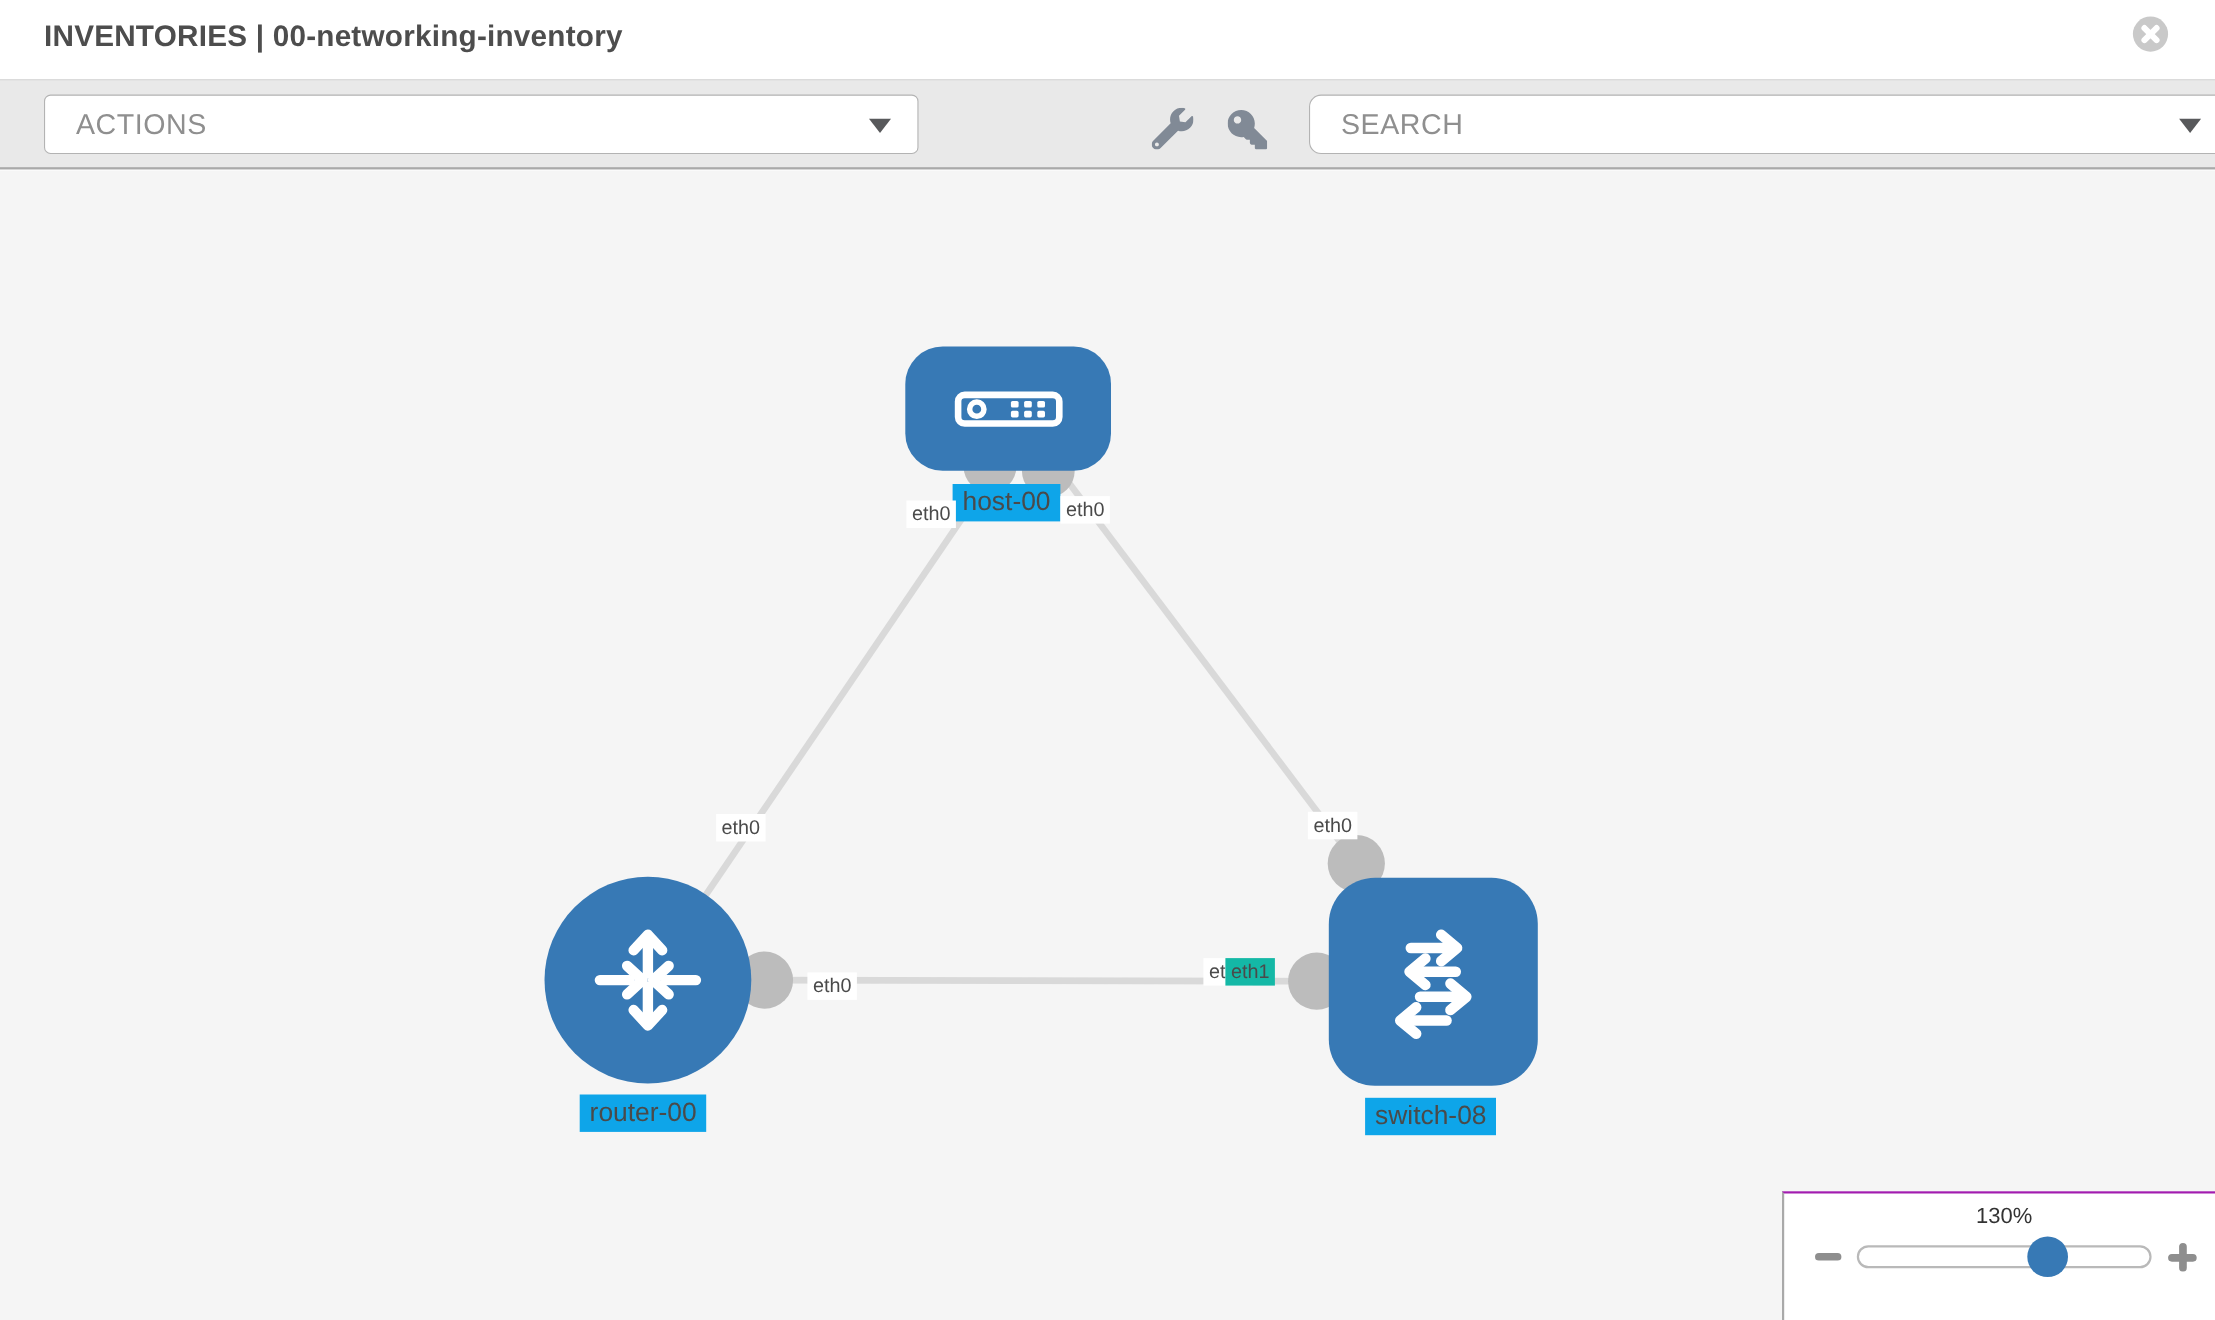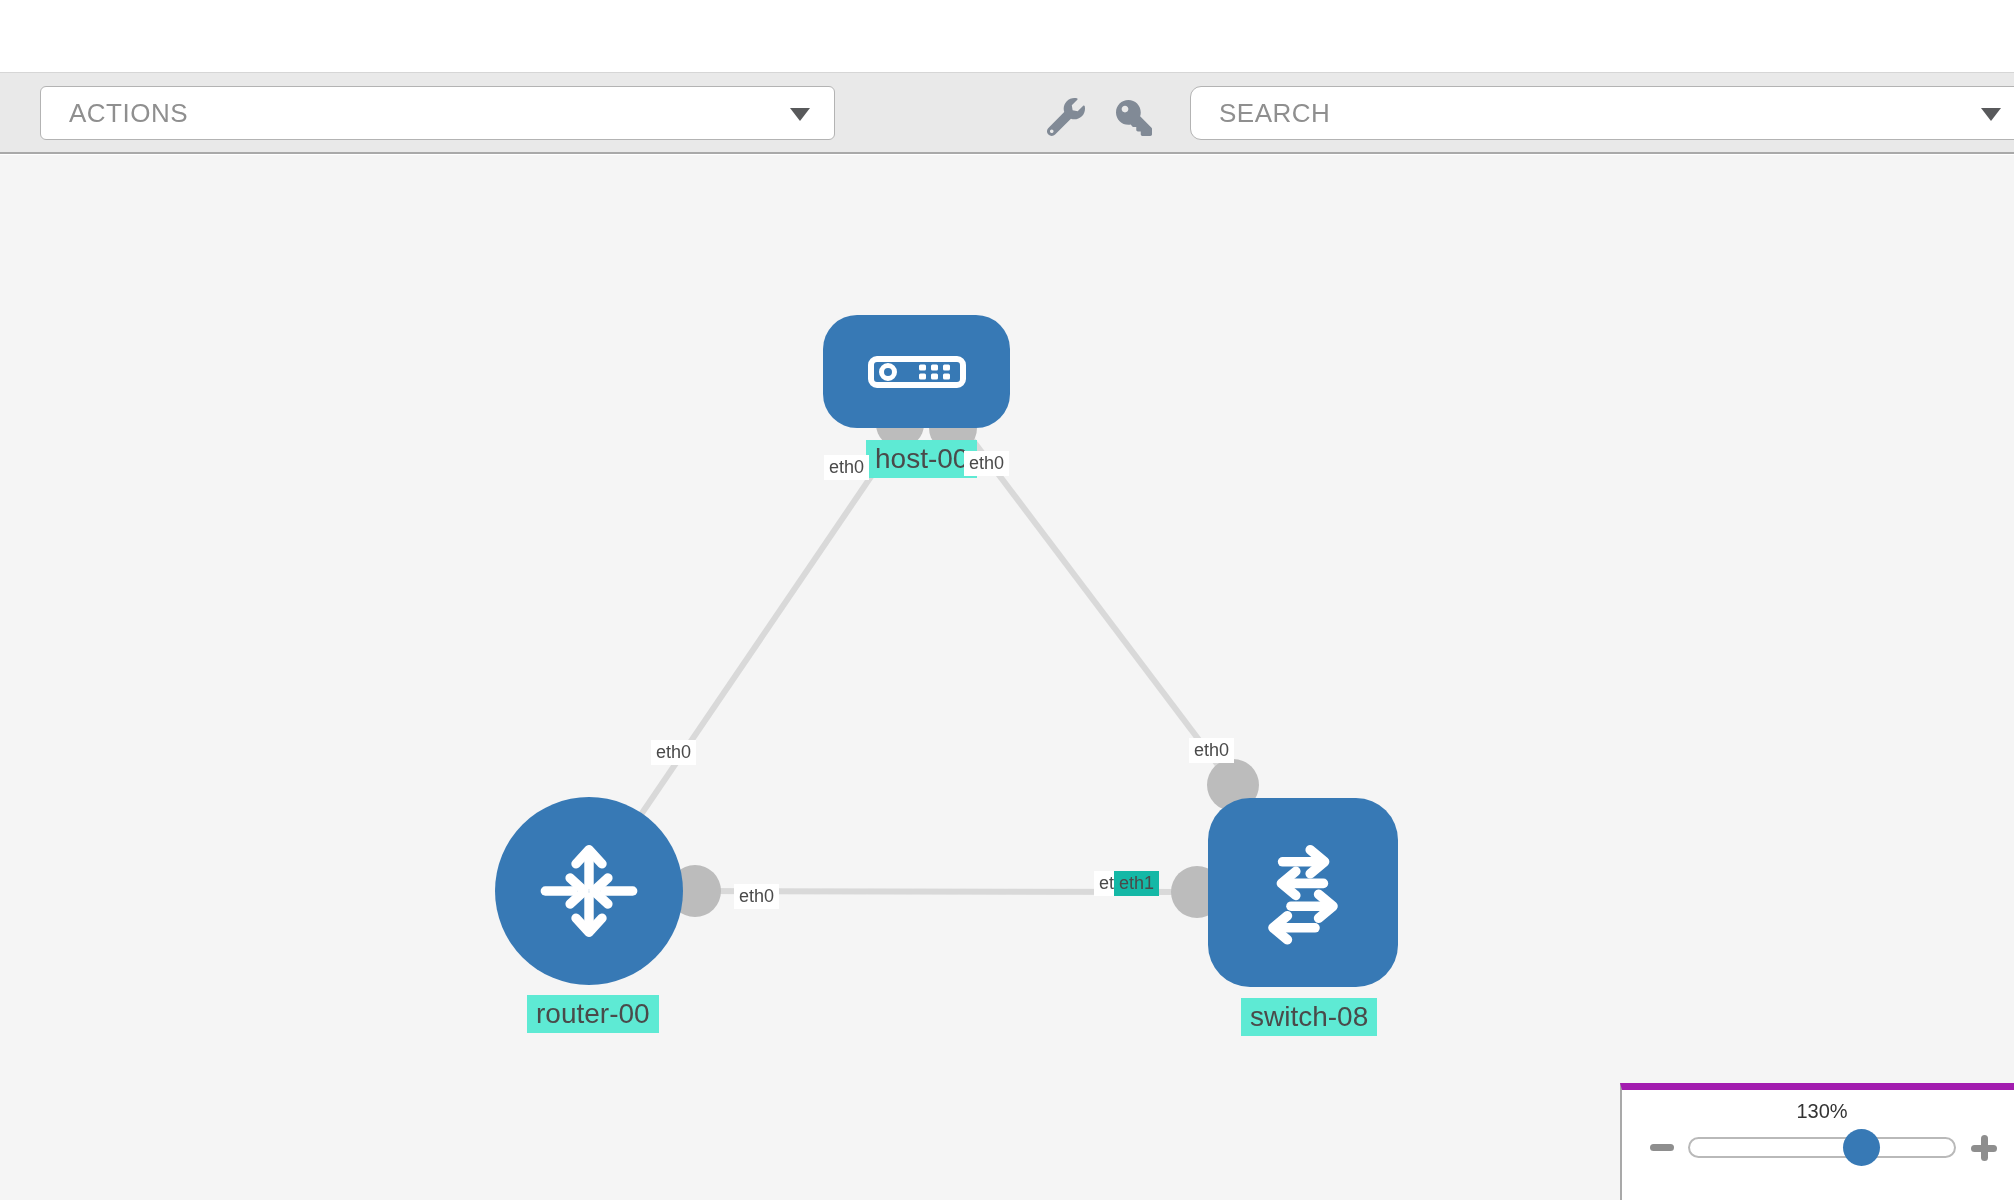--- a/index.html
+++ b/index.html
@@ -27,49 +27,58 @@
   .canvas{position:absolute;left:0;top:155px;width:2014px;height:1045px;background:#f5f5f5;}
   .topo-svg{position:absolute;left:0;top:155px;}
 
   
   .node{position:absolute;background:#3779b5;cursor:pointer;display:flex;align-items:center;justify-content:center;}
   .node-host{left:823px;top:315px;width:187px;height:113px;border-radius:34px;}
   .node-router{left:495px;top:797px;width:188px;height:188px;border-radius:50%;}
   .node-switch{left:1208px;top:798px;width:190px;height:189px;border-radius:42px;}
 
   
-  .node-label{position:absolute;background:#5eead4;color:#4a4a4a;font-size:28px;padding:3px 9px;white-space:nowrap;cursor:default;}
+  .node-label{position:absolute;background:#0ea5e9;color:#4a4a4a;font-size:24px;padding:3px 9px;white-space:nowrap;cursor:default;}
   .label-host{left:866px;top:440px;}
   .label-router{left:527px;top:995px;}
   .label-switch{left:1241px;top:998px;}
   .if-label{position:absolute;background:#fff;color:#4a4a4a;font-size:18px;padding:2px 5px;white-space:nowrap;cursor:default;}
   .if-host-left{left:824px;top:455px;}
   .if-host-right{left:964px;top:451px;}
   .if-mid-left{left:651px;top:740px;}
   .if-above-switch{left:1189px;top:738px;}
   .if-router-side{left:734px;top:884px;}
   .if-pair{left:1094px;top:871px;}
   .if-pair .if-under{position:relative;display:inline-block;background:#fff;padding:2px 5px;}
   .if-pair .if-over{position:absolute;left:20px;top:0;background:#14b8a6;padding:2px 5px;}
 
   
-  .zoom-panel{position:absolute;left:1620px;top:1083px;width:394px;height:117px;background:#fff;border-left:2px solid #a9a9a9;border-top:7px solid #a21caf;box-sizing:border-box;}
+  .zoom-panel{position:absolute;left:1620px;top:1083px;width:394px;height:117px;background:#fff;border-left:2px solid #a9a9a9;border-top:2px solid #a21caf;box-sizing:border-box;}
   .zoom-value{position:absolute;left:66px;top:10px;width:268px;text-align:center;font-size:20px;color:#333;}
   .zoom-minus{position:absolute;left:28px;top:54px;width:24px;height:7px;border-radius:4px;background:#8e8e8e;cursor:pointer;}
   .zoom-track{position:absolute;left:66px;top:47px;width:268px;height:21px;border:2px solid #b9b9b9;border-radius:13px;background:#fff;box-sizing:border-box;cursor:pointer;}
   .zoom-handle{position:absolute;left:221px;top:39px;width:37px;height:37px;border-radius:50%;background:#3779b5;cursor:pointer;}
   .zoom-plus{position:absolute;left:349px;top:45px;width:26px;height:26px;cursor:pointer;}
   .zoom-plus::before{content:"";position:absolute;left:0;top:10px;width:26px;height:7px;border-radius:4px;background:#8e8e8e;}
   .zoom-plus::after{content:"";position:absolute;left:10px;top:0;width:7px;height:26px;border-radius:4px;background:#8e8e8e;}
 </style>
 </head>
 <body>
 
 <div class="app">
 
+  <div class="header">
+    <div class="page-title">INVENTORIES | 00-networking-inventory</div>
+    <div class="close-btn">
+      <svg width="32" height="32" viewBox="0 0 32 32">
+        <line x1="10.5" y1="10.5" x2="21.5" y2="21.5" stroke="#fff" stroke-width="5.5" stroke-linecap="round"></line>
+        <line x1="21.5" y1="10.5" x2="10.5" y2="21.5" stroke="#fff" stroke-width="5.5" stroke-linecap="round"></line>
+      </svg>
+    </div>
+  </div>
 
   <div class="toolbar">
     <div class="select-box actions-box">
       <span class="select-label">ACTIONS</span>
       <span class="caret"></span>
     </div>
 
     <div class="tool-icon wrench-icon">
       <svg width="38" height="38" viewBox="0 0 512 512">
         <path fill="#818a96" d="M507.73 109.1c-2.24-9.03-13.54-12.09-20.12-5.51l-74.36 74.36-67.88-11.31-11.31-67.88 74.36-74.36c6.62-6.62 3.43-17.9-5.66-20.16-47.38-11.74-99.55.91-136.58 37.93-39.64 39.64-50.55 97.1-34.05 147.2L18.74 402.76c-24.99 24.99-24.99 65.51 0 90.5 24.99 24.99 65.51 24.99 90.5 0l213.21-213.21c50.12 16.71 107.47 5.68 147.37-34.22 37.07-37.07 49.7-89.32 37.91-136.73zM64 472c-13.25 0-24-10.75-24-24 0-13.26 10.75-24 24-24s24 10.74 24 24c0 13.25-10.75 24-24 24z"></path>

